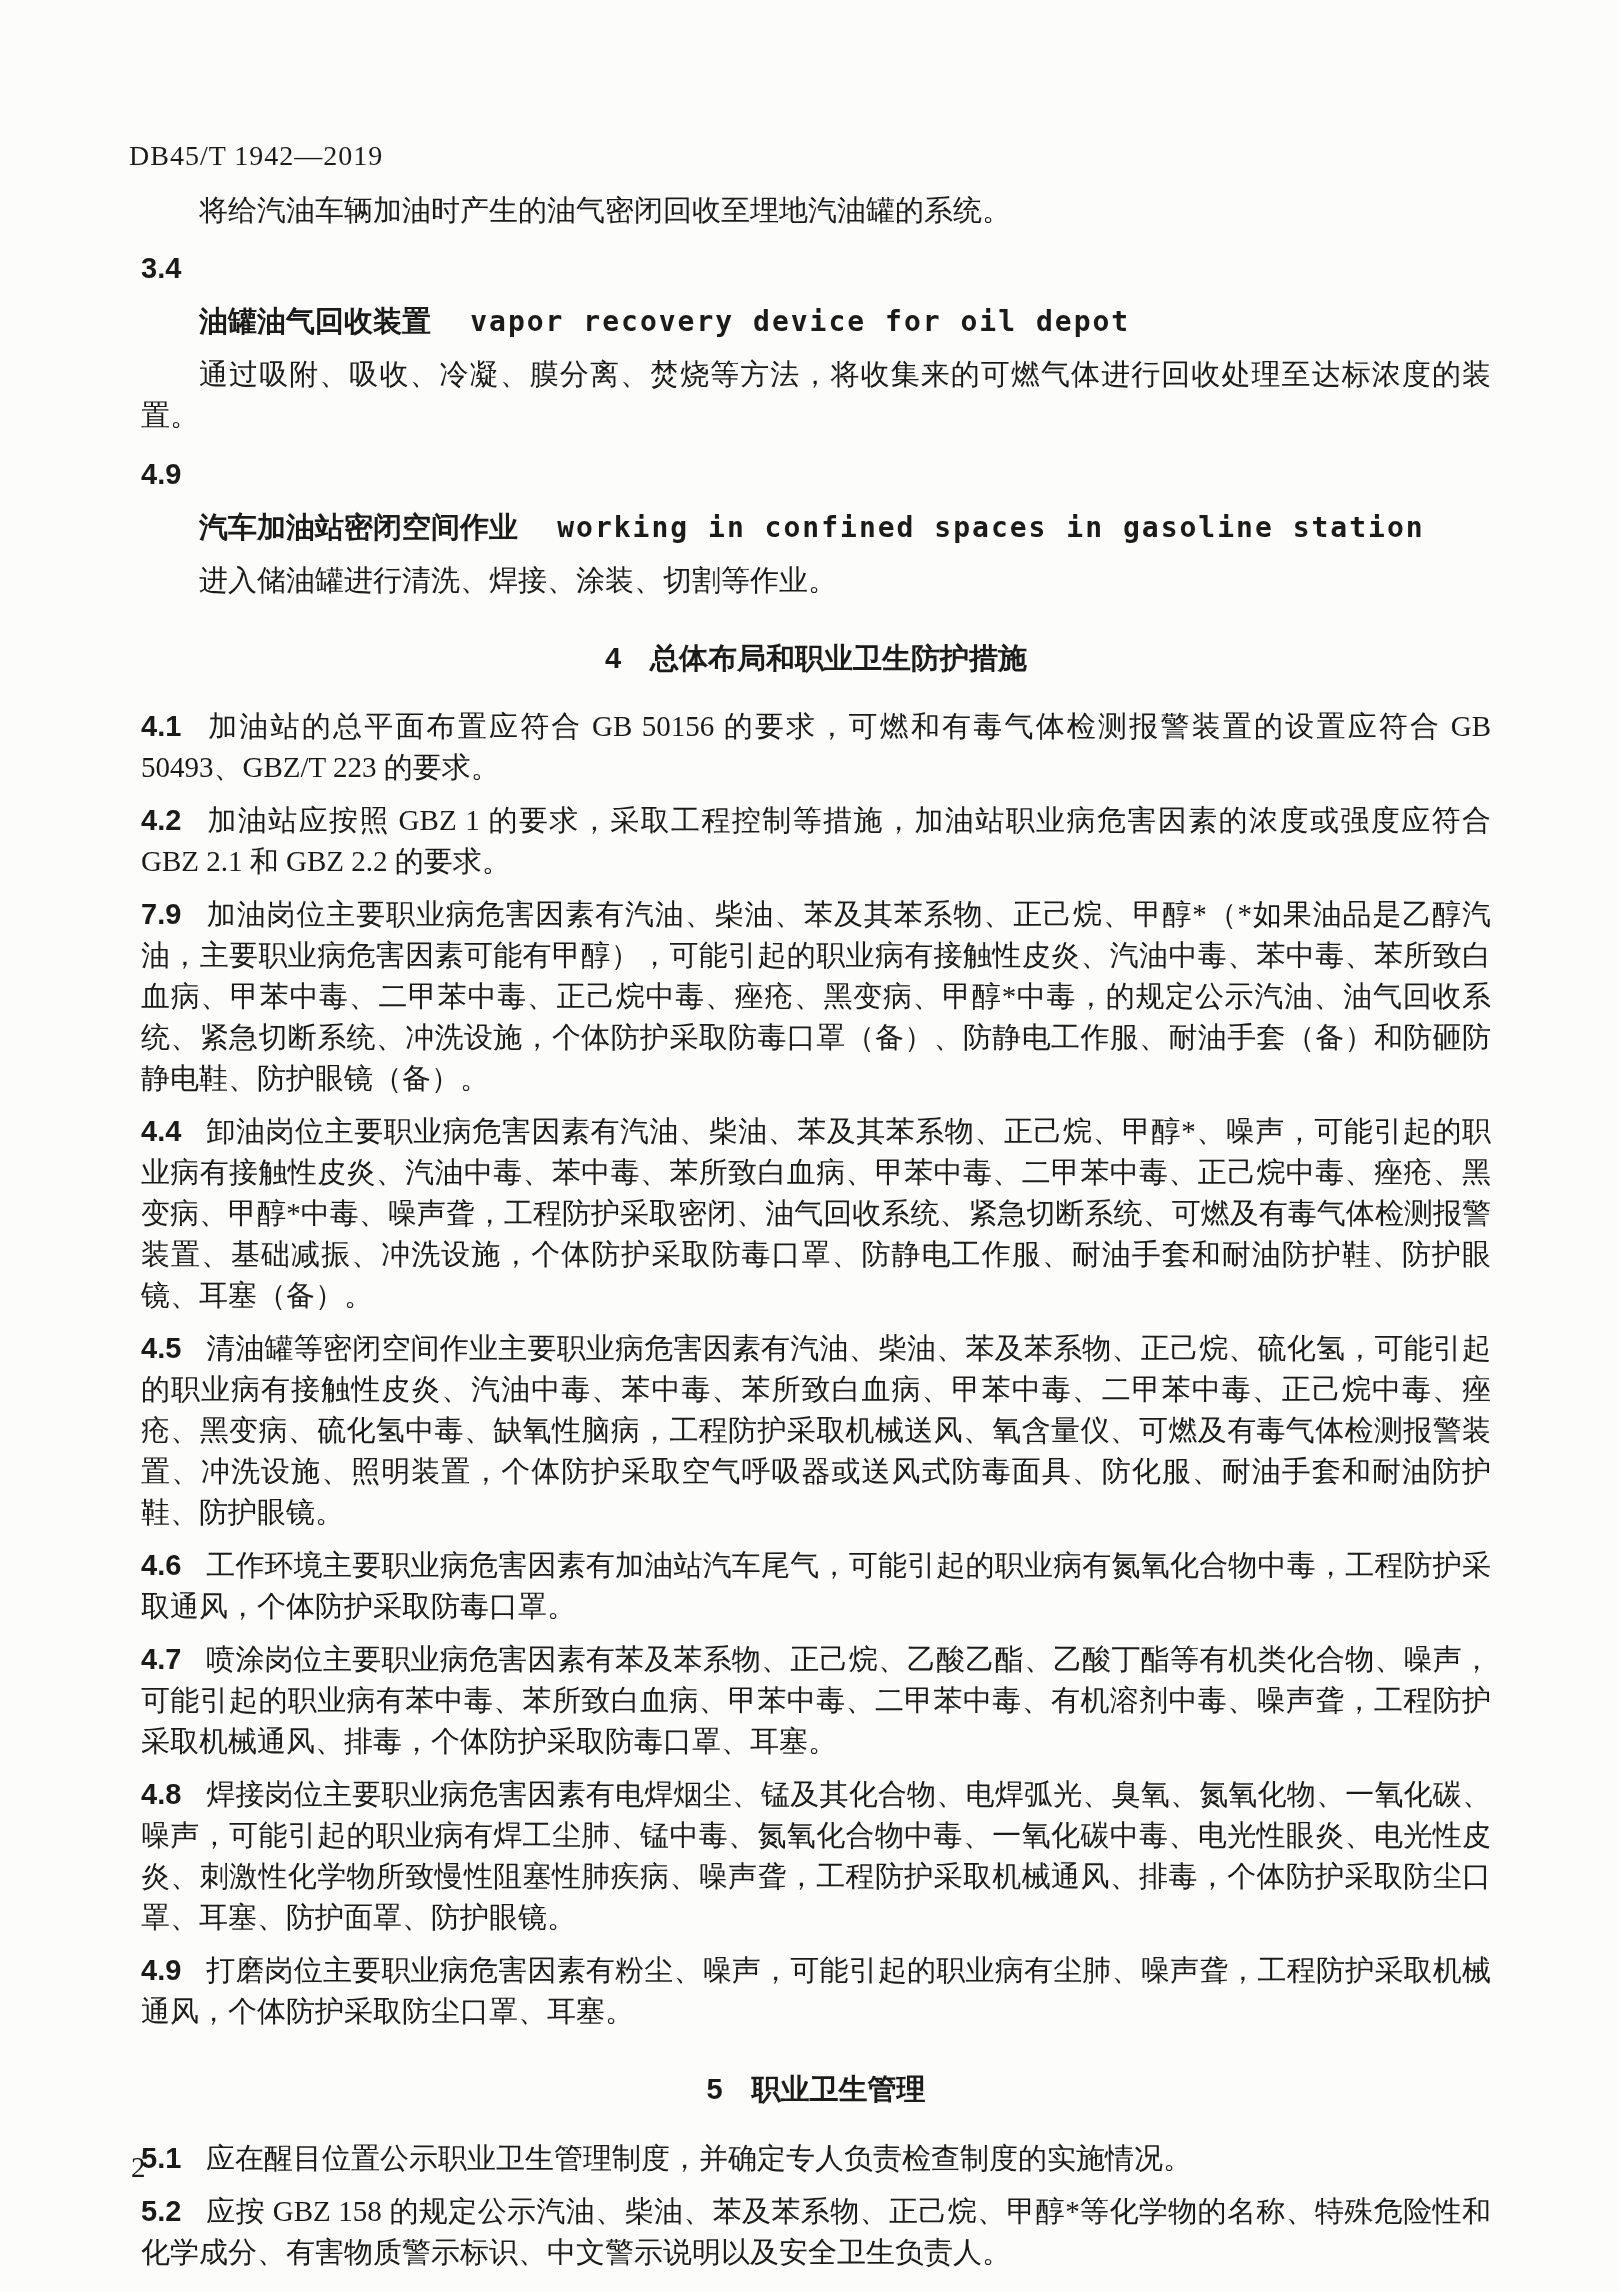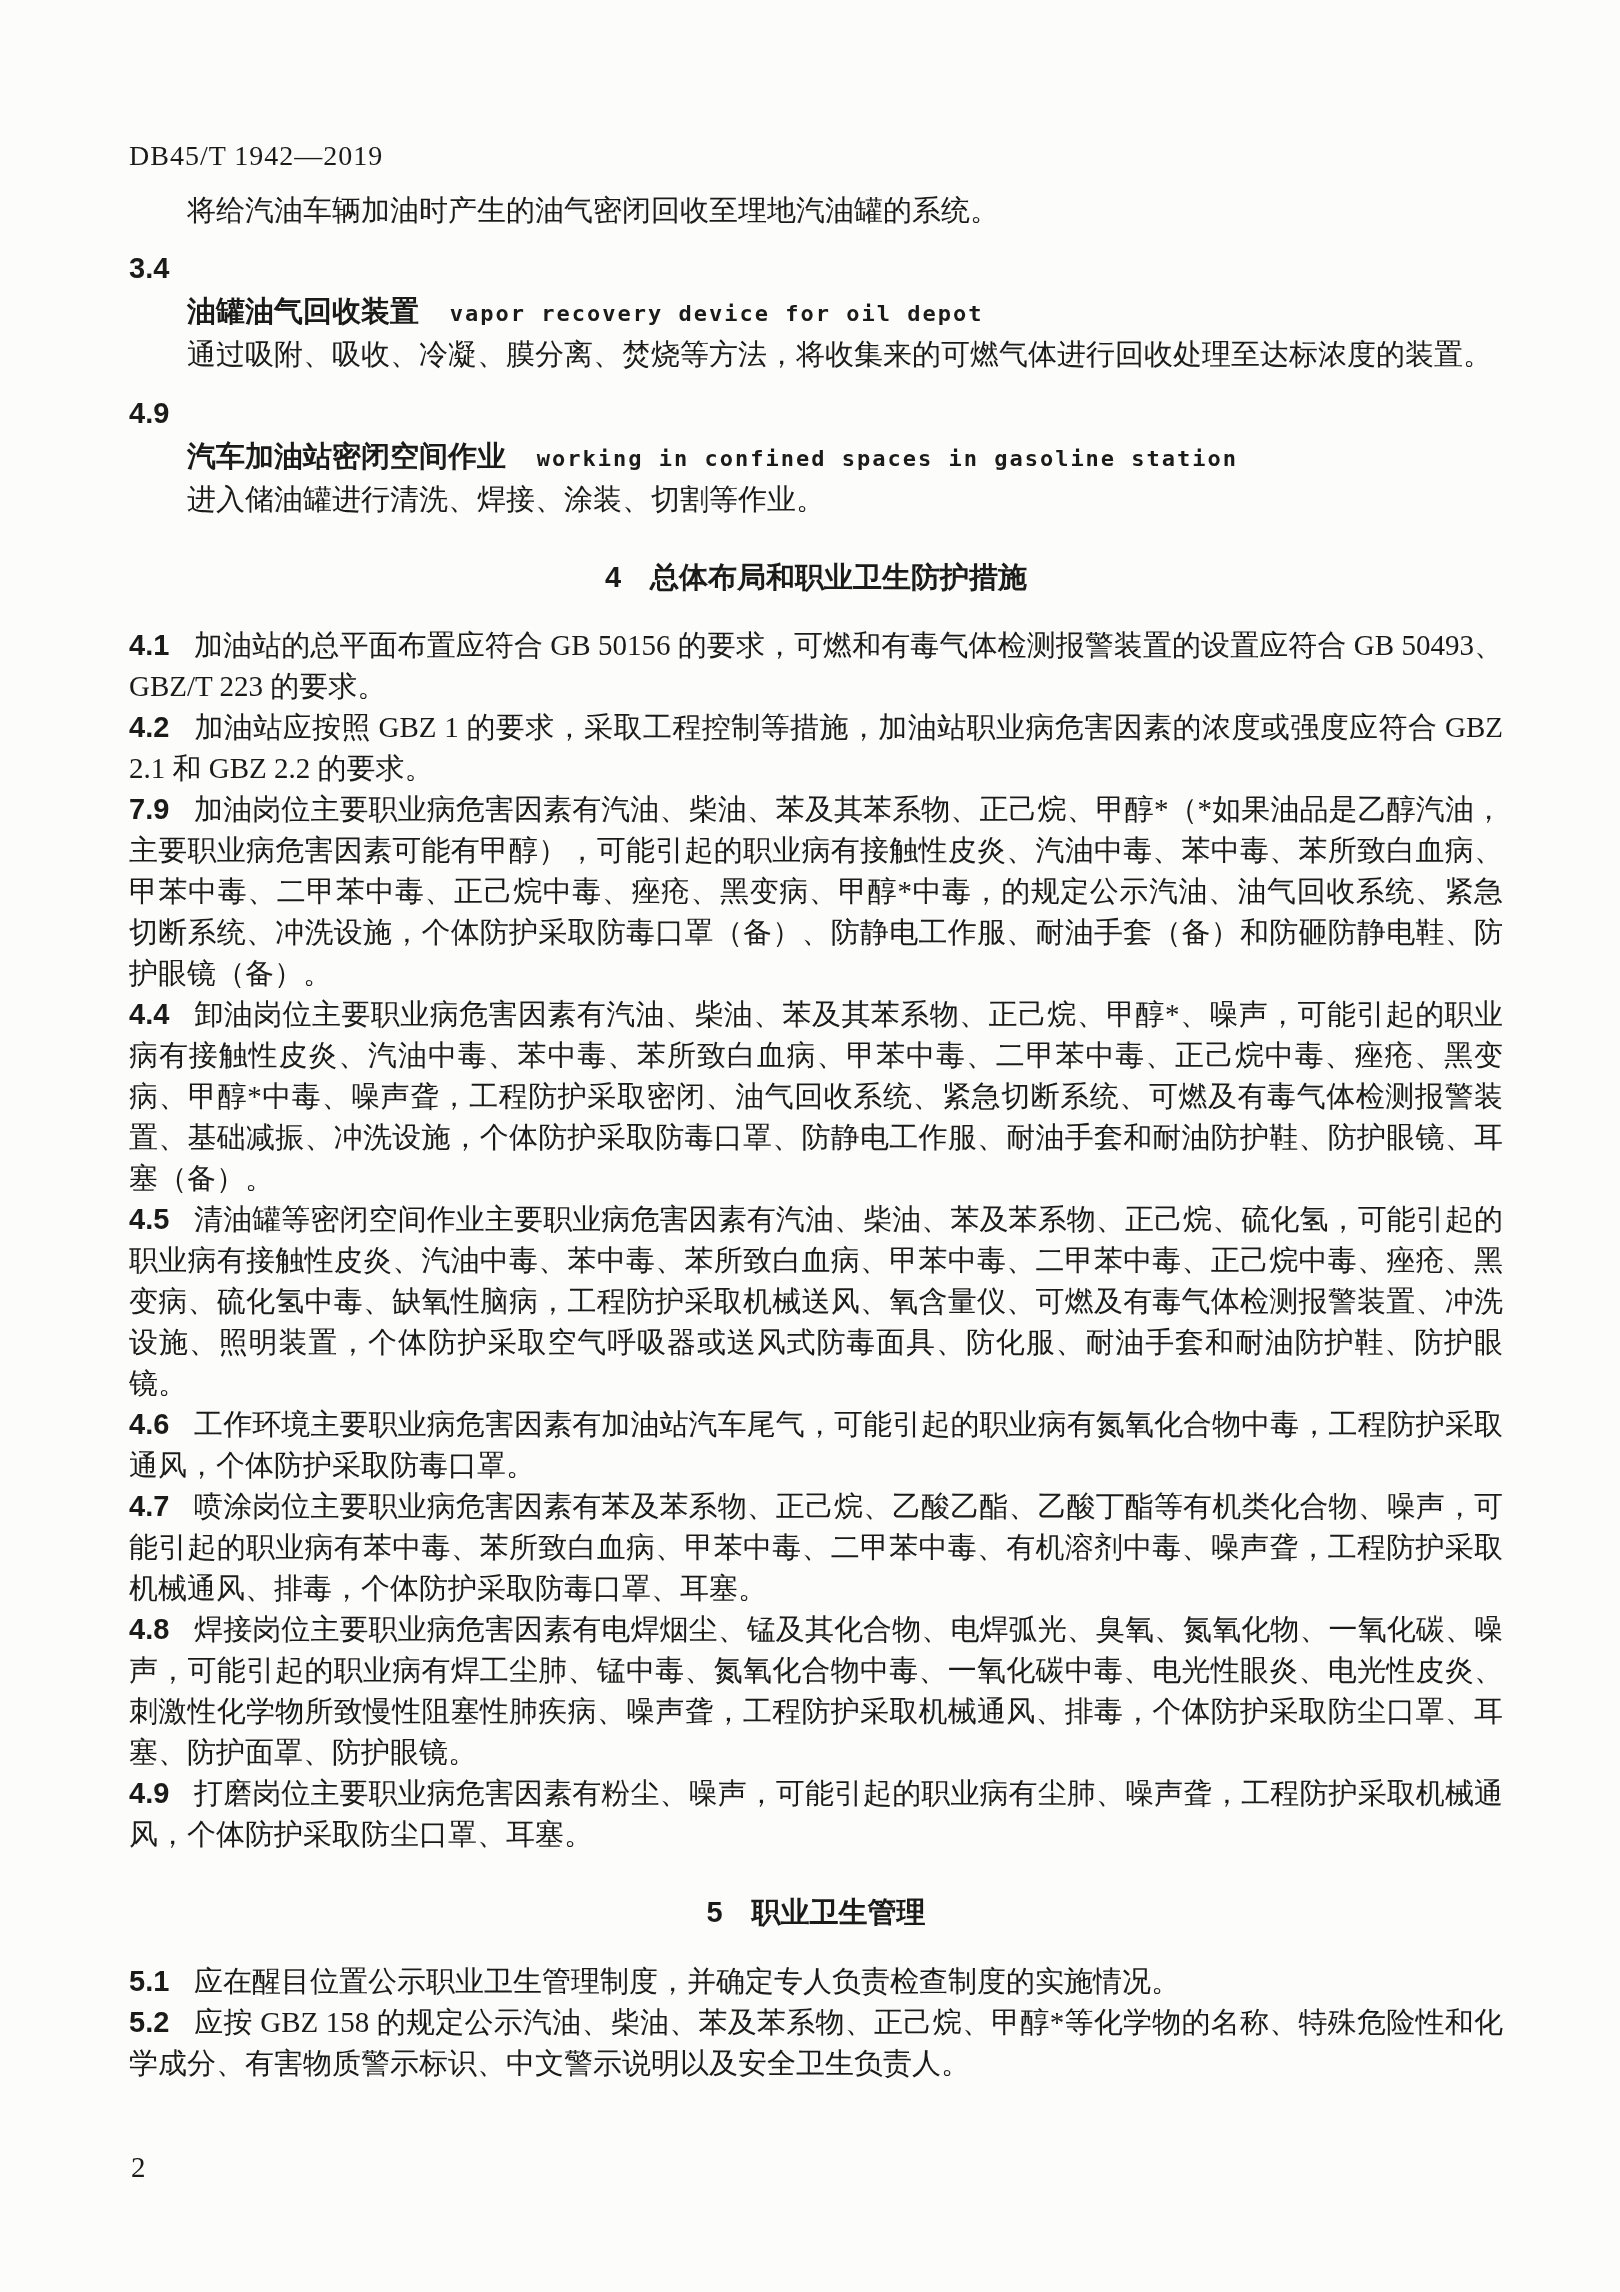--- a/index.html
+++ b/index.html
@@ -18,38 +18,38 @@
     color: #1b1b1b;
     font-family: "Liberation Serif", "DejaVu Serif", serif;
     font-size: 29px;
     line-height: 41px;
   }
   .doc-code {
     font-size: 28px;
     letter-spacing: 1px;
     margin-bottom: 13.7px;
   }
-  p { margin: 0; text-align: justify; }
+  p { margin: 12px; text-align: justify; }
   .indent { text-indent: 2em; }
   .term-num {
     font-family: "Liberation Sans", "DejaVu Sans", sans-serif;
     font-weight: bold;
     margin-top: 17.6px;
   }
   .term-title {
     text-indent: 2em;
     font-weight: bold;
     margin-top: 2px;
   }
   .term-title .zh {
     font-family: "Liberation Sans", "DejaVu Sans", sans-serif;
   }
   .term-title .en {
     font-family: "DejaVu Sans Mono", "Liberation Mono", monospace;
-    font-size: 22px;
+    font-size: 28px;
     letter-spacing: 2px;
     margin-left: 1.4em;
   }
   .heading {
     font-family: "Liberation Sans", "DejaVu Sans", sans-serif;
     font-weight: bold;
     font-size: 29px;
     margin: 37px 0 27.4px 0;
     text-align: center;
   }

